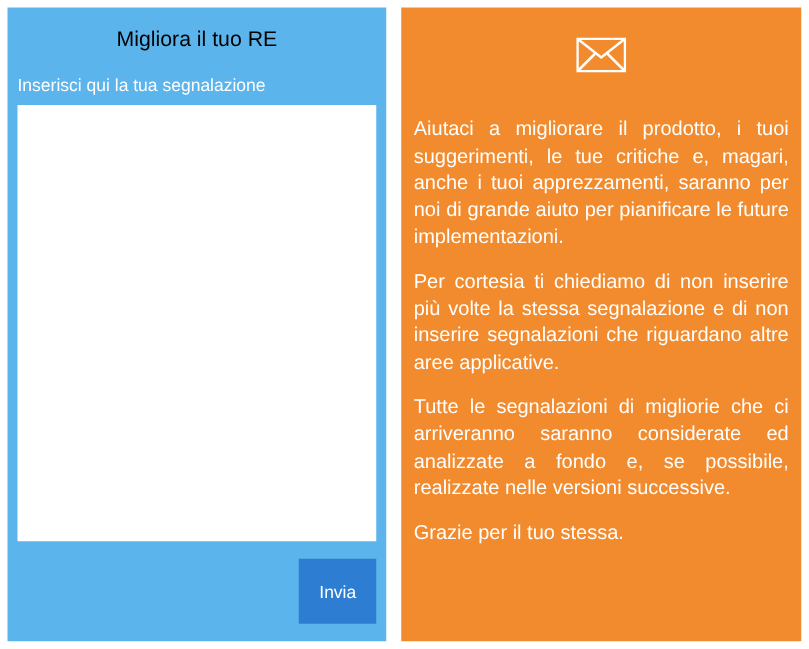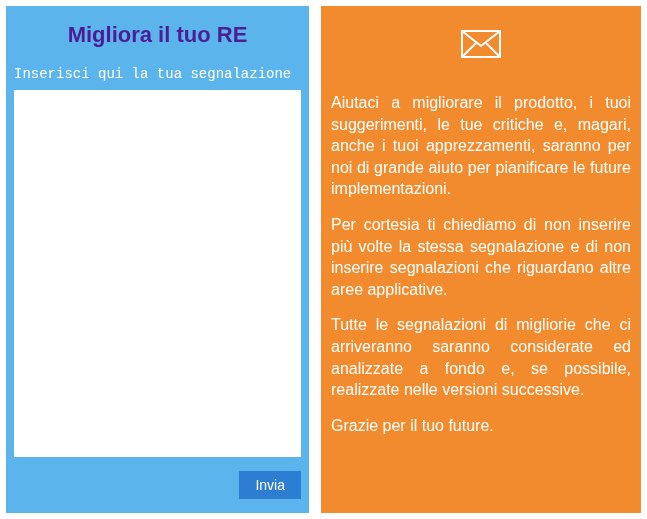--- a/index.html
+++ b/index.html
@@ -29,32 +29,31 @@
       position: relative;
     }
     .right-panel {
       background: #f28b2e;
       flex: 1;
       display: flex;
       flex-direction: column;
       padding: 10px;
     }
     .title {
-      color: #4c1d95;
-      font-size: 22px;
-      font-weight: 700;
+      color: #000000;
+      font-size: 17px;
+      font-weight: 400;
       text-align: center;
       margin: 8px 0 18px 0;
     }
     .label {
       color: #fff;
       font-size: 14px;
       font-weight: 400;
       margin-bottom: 8px;
-      font-family: Liberation Mono, monospace;
     }
     .textarea {
       flex: 1;
       width: 100%;
       background: #fff;
       border: none;
       resize: none;
       outline: none;
       padding: 6px;
       font-family: inherit;
@@ -64,21 +63,21 @@
       display: flex;
       justify-content: flex-end;
       gap: 8px;
       margin-top: 14px;
       margin-bottom: 6px;
     }
     .btn {
       background: #2d7dd2;
       color: #fff;
       border: none;
-      padding: 6px 16px;
+      padding: 18px 16px;
       font-size: 14px;
       font-family: inherit;
       cursor: pointer;
       min-width: 58px;
       text-align: center;
     }
     .envelope-wrap {
       display: flex;
       justify-content: center;
       margin: 14px 0 30px 0;
@@ -119,15 +118,15 @@
           <rect x="1" y="1" width="38" height="26" fill="none" stroke="#fff" stroke-width="2"></rect>
           <polyline points="1,1 20,16 39,1" fill="none" stroke="#fff" stroke-width="2"></polyline>
           <line x1="1" y1="27" x2="15" y2="13" stroke="#fff" stroke-width="2"></line>
           <line x1="39" y1="27" x2="25" y2="13" stroke="#fff" stroke-width="2"></line>
         </svg>
       </span>
     </div>
     <div class="info-text">Aiutaci a migliorare il prodotto, i tuoi suggerimenti, le tue critiche e, magari, anche i tuoi apprezzamenti, saranno per noi di grande aiuto per pianificare le future implementazioni.</div>
     <div class="info-text">Per cortesia ti chiediamo di non inserire più volte la stessa segnalazione e di non inserire segnalazioni che riguardano altre aree applicative.</div>
     <div class="info-text">Tutte le segnalazioni di migliorie che ci arriveranno saranno considerate ed analizzate a fondo e, se possibile, realizzate nelle versioni successive.</div>
-    <div class="info-text">Grazie per il tuo future.</div>
+    <div class="info-text">Grazie per il tuo stessa.</div>
   </div>
 </div>
 
 </body></html>

